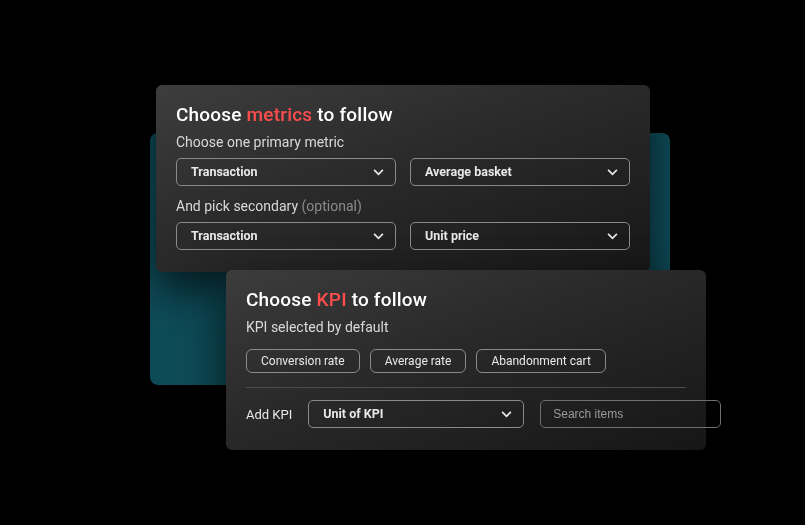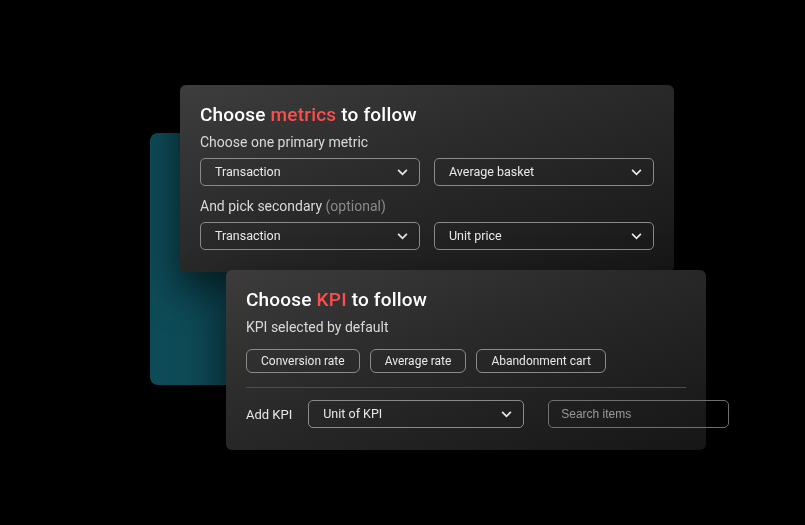--- a/index.html
+++ b/index.html
@@ -24,21 +24,21 @@
     width: 520px;
     height: 252px;
     background: #0e4b58;
     border-radius: 8px;
     box-shadow: 0 8px 30px rgba(0,0,0,.6);
   }
 
   
   .card-metrics {
     position: absolute;
-    left: 180px;
+    left: 156px;
     top: 85px;
     width: 494px;
     border-radius: 6px;
     background: linear-gradient(160deg, #3d3d3d 0%, #2c2c2c 40%, #171717 100%);
     box-shadow: 0 18px 40px rgba(0,0,0,.65);
     padding: 18px 20px 22px 20px;
     box-sizing: border-box;
   }
   .card-title {
     font-size: 19px;
@@ -69,20 +69,21 @@
     border-radius: 5px;
     height: 26px;
     line-height: 26px;
     padding: 0 30px 0 14px;
     font-size: 12.5px;
     color: #e8e8e8;
     background: transparent;
     cursor: pointer;
     display: flex;
     align-items: center;
+    font-weight: bold;
   }
   .select .chevron {
     position: absolute;
     right: 10px;
     top: 50%;
     transform: translateY(-50%);
     display: flex;
     align-items: center;
     justify-content: center;
     width: 14px;
@@ -150,21 +151,20 @@
   .search-input {
     flex: 1;
     border: 1px solid #6f6f6f;
     border-radius: 5px;
     height: 26px;
     padding: 0 12px;
     font-size: 12px;
     color: #bfbfbf;
     background: transparent;
     outline: none;
-    margin-left: 8px;
   }
   .search-input::placeholder {
     color: #9a9a9a;
   }
 </style>
 </head>
 <body>
 
 <div class="stage">
 

